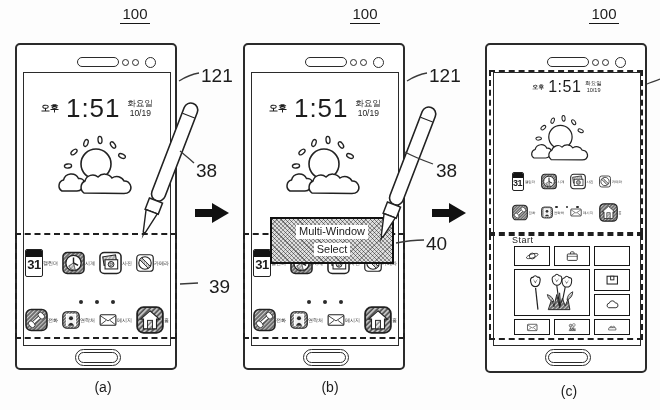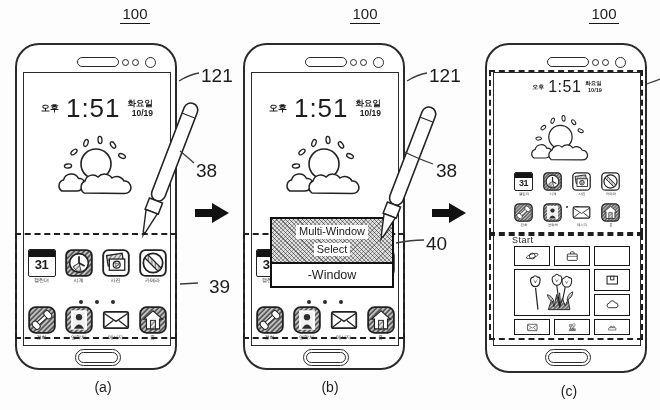--- a/index.html
+++ b/index.html
@@ -1,43 +1,43 @@
 <!DOCTYPE html>
 <html><head>
 <meta charset="utf-8">
 <style>
   html,body{margin:0;padding:0;background:#fff;}
   #canvas{position:relative;width:660px;height:410px;background:#fdfdfd;overflow:hidden;
           font-family:"Liberation Sans","DejaVu Sans",sans-serif;color:#1c1c1c;}
   
   .phone{position:absolute;width:162px;height:327px;background:#fff;border:2.5px solid #2b2b2b;
-         border-radius:24px;box-sizing:border-box;}
+         border-radius:5px;box-sizing:border-box;}
   .speaker{position:absolute;left:60px;top:12px;width:40px;height:8px;border:1.6px solid #2b2b2b;border-radius:5px;}
   .sdot{position:absolute;width:5px;height:5px;border:1.4px solid #2b2b2b;border-radius:50%;top:14px;}
   .sdot.d1{left:105px}.sdot.d2{left:115px}
   .fcam{position:absolute;left:128px;top:12px;width:9px;height:9px;border:1.6px solid #2b2b2b;border-radius:50%;}
   .screen{position:absolute;left:6px;top:27px;width:146px;height:272px;border:1.6px solid #2b2b2b;background:#fff;}
   .homebtn{position:absolute;left:58px;top:304px;width:44px;height:15px;border:1.7px solid #2b2b2b;border-radius:9px;}
   .homebtn:after{content:"";position:absolute;left:2px;top:2px;right:2px;bottom:2px;border:1px solid #2b2b2b;border-radius:6px;}
   
   .timebar{position:absolute;left:0;top:22px;width:100%;display:flex;justify-content:center;align-items:center;gap:7px;}
   .timebar .ampm{font-size:9px;font-weight:bold;}
   .timebar .time{font-size:26px;letter-spacing:1px;line-height:1;}
-  .timebar .daydate{font-size:8.5px;font-weight:bold;line-height:1.2;text-align:right;}
+  .timebar .daydate{font-size:8.5px;font-weight:normal;line-height:1.2;text-align:center;}
   .weather{position:absolute;left:26px;top:54px;width:96px;height:74px;}
   
   .timebar.mini{top:6px;gap:4px}
   .timebar.mini .ampm{font-size:6px}
   .timebar.mini .time{font-size:16px;letter-spacing:.5px}
   .timebar.mini .daydate{font-size:5.5px}
   .weather.mini{left:28px;top:36px;width:80px;height:56px;}
   
   .iconrow{position:absolute;left:0;width:100%;display:flex;justify-content:center;gap:4px;}
   .row1{top:176px}.row2{top:233px}
-  .app{width:33px;display:flex;flex-direction:column;align-items:center;}
+  .app{width:33px;display:flex;flex-direction:row;align-items:center;}
   .ico{width:28px;height:28px;display:block;}
   .lbl{font-size:5px;line-height:1.3;white-space:nowrap;}
   .pagedots{position:absolute;left:0;top:217px;width:100%;text-align:center;}
   .pagedots i{display:inline-block;width:4px;height:4px;border-radius:50%;background:#2b2b2b;margin:0 6px;}
   .cal{box-sizing:border-box;border:1.6px solid #222;border-radius:2px;background:#fff;overflow:hidden;}
   .cal .hd{height:7px;background:#141414;}
   .cal .num{font-size:13px;font-weight:bold;text-align:center;line-height:16px;letter-spacing:-0.5px;}
   
   .mini-rows .iconrow{gap:5px}
   .mini-rows .row1{top:99px}.mini-rows .row2{top:130px}
@@ -364,21 +364,20 @@
           <span class="lbl">홈</span>
         </div>
       </div>
     </div>
     <div class="region39"></div>
     <div class="popup">
       <div class="sel">
         <span>Multi-Window</span>
         <span>Select</span>
       </div>
-      <div class="item2">-Window</div>
     </div>
     <svg class="pen" style="left:124px;top:51px">
         <use href="#sym-pen"></use>
       </svg>
     <div class="homebtn"></div>
   </div>
   <div class="caption" style="left:305px">(b)</div>
 
   <div class="fig100" style="left:582px"><span>100</span></div>
   <div class="phone" id="phone-c" style="left:485px;top:43px;height:330px">

